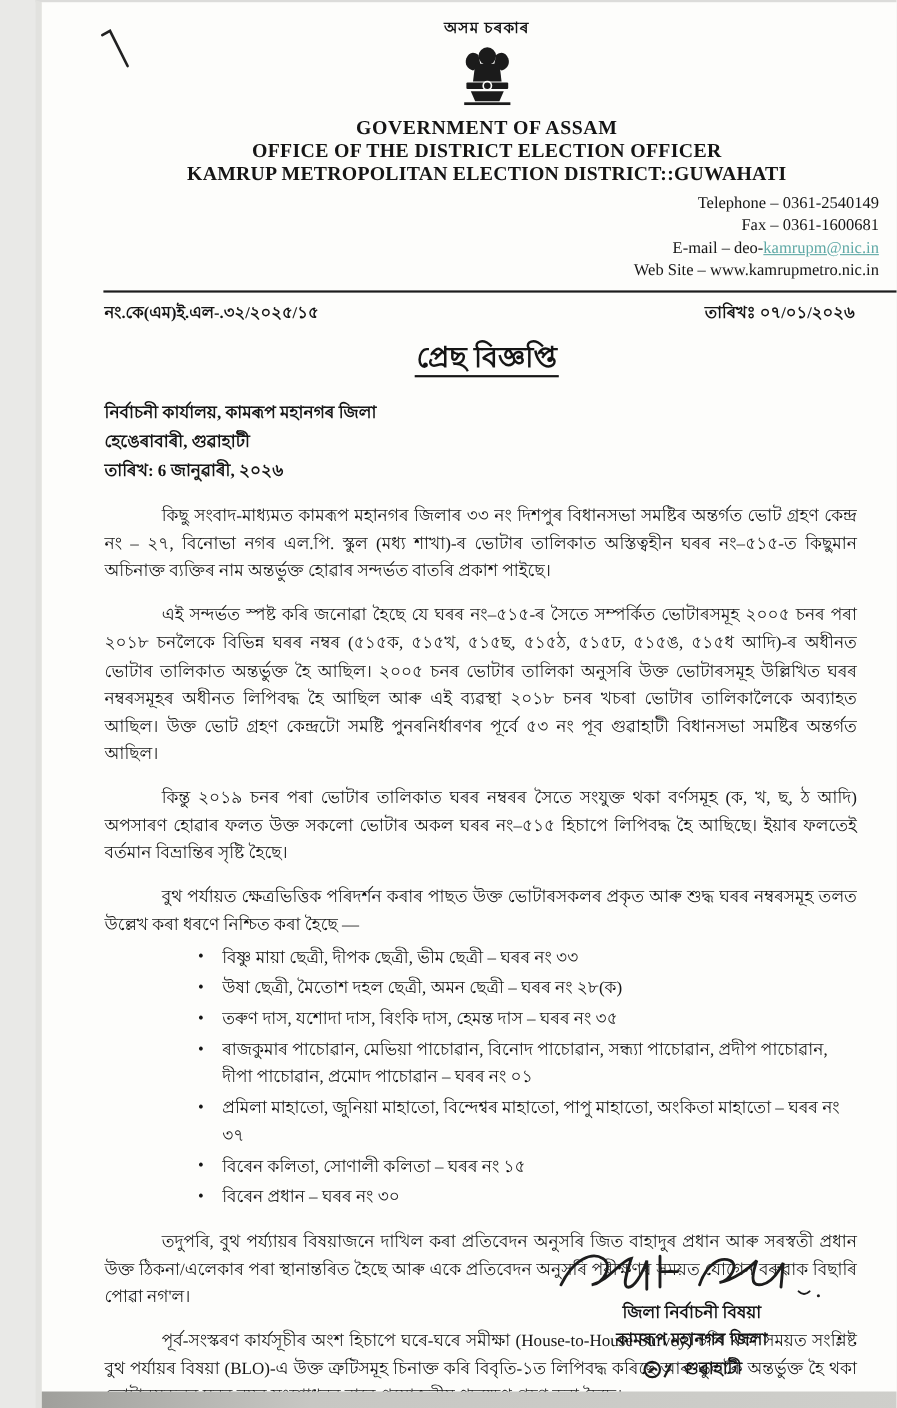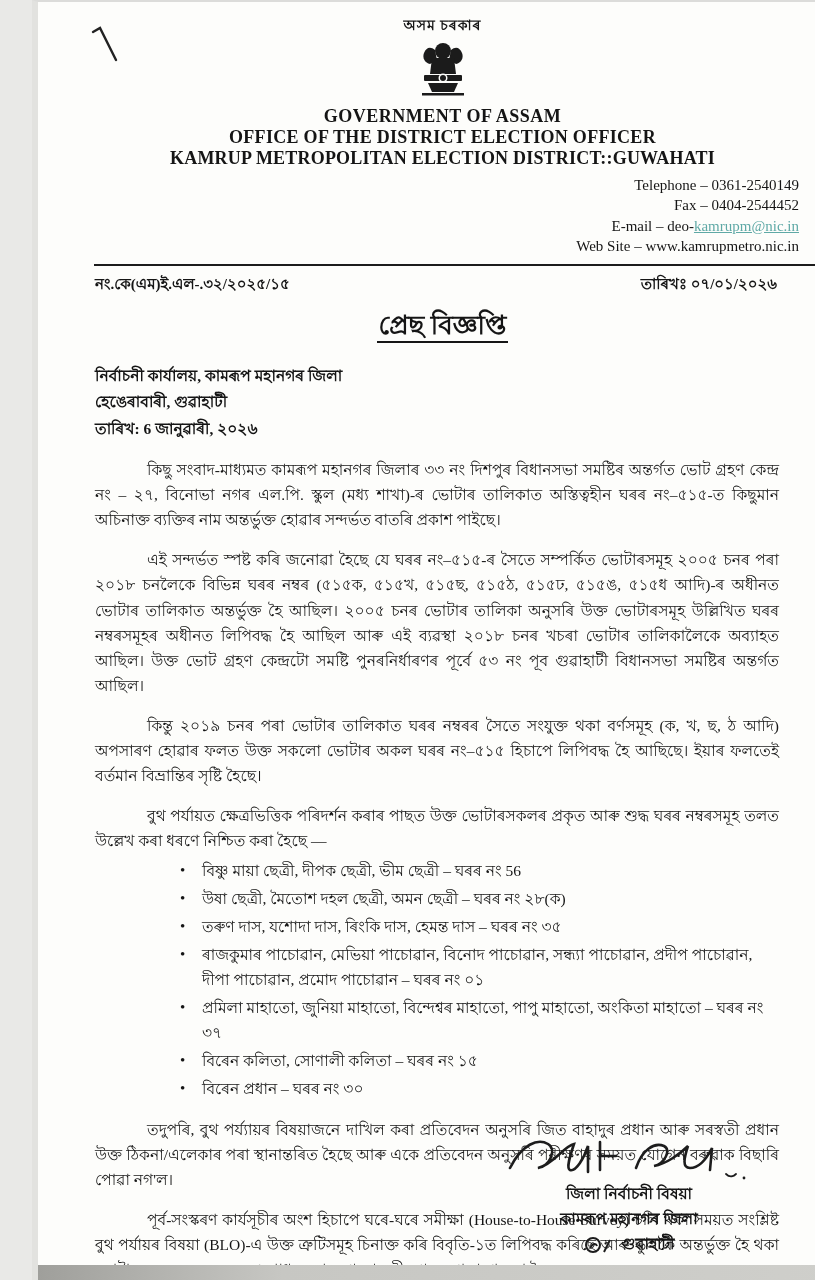--- a/index.html
+++ b/index.html
@@ -79,21 +79,21 @@
         <rect x="12" y="53" width="42" height="2.5"></rect>
       </g>
     </svg>
     <div class="h-line1">GOVERNMENT OF ASSAM</div>
     <div class="h-line2">OFFICE OF THE DISTRICT ELECTION OFFICER</div>
     <div class="h-line3">KAMRUP METROPOLITAN ELECTION DISTRICT::GUWAHATI</div>
   </div>
 
   <div class="contact">
     <div>Telephone – 0361-2540149</div>
-    <div>Fax – 0404-2544452</div>
+    <div>Fax – 0361-1600681</div>
     <div><span>E-mail – deo-</span><a href="#" class="email-link">kamrupm@nic.in</a></div>
     <div>Web Site – www.kamrupmetro.nic.in</div>
   </div>
 
   <hr class="rule">
 
   <div class="ref-row">
     <span>নং.কে(এম)ই.এল-.৩২/২০২৫/১৫</span>
     <span>তাৰিখঃ ০৭/০১/২০২৬</span>
   </div>
@@ -105,21 +105,21 @@
     <div>হেঙেৰাবাৰী, গুৱাহাটী</div>
     <div>তাৰিখ: 6 জানুৱাৰী, ২০২৬</div>
   </div>
 
   <div class="body-text">
     <p>কিছু সংবাদ-মাধ্যমত কামৰূপ মহানগৰ জিলাৰ ৩৩ নং দিশপুৰ বিধানসভা সমষ্টিৰ অন্তৰ্গত ভোট গ্ৰহণ কেন্দ্ৰ নং – ২৭, বিনোভা নগৰ এল.পি. স্কুল (মধ্য শাখা)-ৰ ভোটাৰ তালিকাত অস্তিত্বহীন ঘৰৰ নং–৫১৫-ত কিছুমান অচিনাক্ত ব্যক্তিৰ নাম অন্তৰ্ভুক্ত হোৱাৰ সন্দৰ্ভত বাতৰি প্ৰকাশ পাইছে।</p>
     <p>এই সন্দৰ্ভত স্পষ্ট কৰি জনোৱা হৈছে যে ঘৰৰ নং–৫১৫-ৰ সৈতে সম্পৰ্কিত ভোটাৰসমূহ ২০০৫ চনৰ পৰা ২০১৮ চনলৈকে বিভিন্ন ঘৰৰ নম্বৰ (৫১৫ক, ৫১৫খ, ৫১৫ছ, ৫১৫ঠ, ৫১৫ঢ, ৫১৫ঙ, ৫১৫ধ আদি)-ৰ অধীনত ভোটাৰ তালিকাত অন্তৰ্ভুক্ত হৈ আছিল। ২০০৫ চনৰ ভোটাৰ তালিকা অনুসৰি উক্ত ভোটাৰসমূহ উল্লিখিত ঘৰৰ নম্বৰসমূহৰ অধীনত লিপিবদ্ধ হৈ আছিল আৰু এই ব্যৱস্থা ২০১৮ চনৰ খচৰা ভোটাৰ তালিকালৈকে অব্যাহত আছিল। উক্ত ভোট গ্ৰহণ কেন্দ্ৰটো সমষ্টি পুনৰনিৰ্ধাৰণৰ পূৰ্বে ৫৩ নং পূব গুৱাহাটী বিধানসভা সমষ্টিৰ অন্তৰ্গত আছিল।</p>
     <p>কিন্তু ২০১৯ চনৰ পৰা ভোটাৰ তালিকাত ঘৰৰ নম্বৰৰ সৈতে সংযুক্ত থকা বৰ্ণসমূহ (ক, খ, ছ, ঠ আদি) অপসাৰণ হোৱাৰ ফলত উক্ত সকলো ভোটাৰ অকল ঘৰৰ নং–৫১৫ হিচাপে লিপিবদ্ধ হৈ আছিছে। ইয়াৰ ফলতেই বৰ্তমান বিভ্ৰান্তিৰ সৃষ্টি হৈছে।</p>
     <p>বুথ পৰ্যায়ত ক্ষেত্ৰভিত্তিক পৰিদৰ্শন কৰাৰ পাছত উক্ত ভোটাৰসকলৰ প্ৰকৃত আৰু শুদ্ধ ঘৰৰ নম্বৰসমূহ তলত উল্লেখ কৰা ধৰণে নিশ্চিত কৰা হৈছে —</p>
     <ul class="bullet-list">
-      <li>বিষ্ণু মায়া ছেত্ৰী, দীপক ছেত্ৰী, ভীম ছেত্ৰী –  ঘৰৰ নং 56</li>
+      <li>বিষ্ণু মায়া ছেত্ৰী, দীপক ছেত্ৰী, ভীম ছেত্ৰী –  ঘৰৰ নং ৩৩</li>
       <li>উষা ছেত্ৰী, মৈতোশ দহল ছেত্ৰী, অমন ছেত্ৰী –  ঘৰৰ নং ২৮(ক)</li>
       <li>তৰুণ দাস, যশোদা দাস, ৰিংকি দাস, হেমন্ত দাস –  ঘৰৰ নং ৩৫</li>
       <li>ৰাজকুমাৰ পাচোৱান, মেভিয়া পাচোৱান, বিনোদ পাচোৱান, সন্ধ্যা পাচোৱান, প্ৰদীপ পাচোৱান, দীপা পাচোৱান, প্ৰমোদ পাচোৱান –  ঘৰৰ নং ০১</li>
       <li>প্ৰমিলা মাহাতো, জুনিয়া মাহাতো, বিন্দেশ্বৰ মাহাতো, পাপু মাহাতো, অংকিতা মাহাতো –  ঘৰৰ নং ৩৭</li>
       <li>বিৰেন কলিতা, সোণালী কলিতা –  ঘৰৰ নং ১৫</li>
       <li>বিৰেন প্ৰধান –  ঘৰৰ নং ৩০</li>
     </ul>
     <p>তদুপৰি, বুথ পৰ্য্যায়ৰ বিষয়াজনে দাখিল কৰা প্ৰতিবেদন অনুসৰি জিত বাহাদুৰ প্ৰধান আৰু সৰস্বতী প্ৰধান উক্ত ঠিকনা/এলেকাৰ পৰা স্থানান্তৰিত হৈছে আৰু একে প্ৰতিবেদন অনুসৰি পৰীক্ষণৰ সময়ত যোগেন বৰুৱাক বিছাৰি পোৱা নগ'ল।</p>
     <p>পূৰ্ব-সংস্কৰণ কাৰ্যসূচীৰ অংশ হিচাপে ঘৰে-ঘৰে সমীক্ষা (House-to-House Survey) চলি থকা সময়ত সংশ্লিষ্ট বুথ পৰ্যায়ৰ বিষয়া (BLO)-এ উক্ত ত্ৰুটিসমূহ চিনাক্ত কৰি বিবৃতি-১ত লিপিবদ্ধ কৰিছে আৰু ভুলকৈ অন্তৰ্ভুক্ত হৈ থকা ভোটাৰসকলৰ ঘৰৰ নম্বৰ সংশোধনৰ বাবে প্ৰয়োজনীয় পদক্ষেপ গ্ৰহণ কৰা হৈছে।</p>
 

